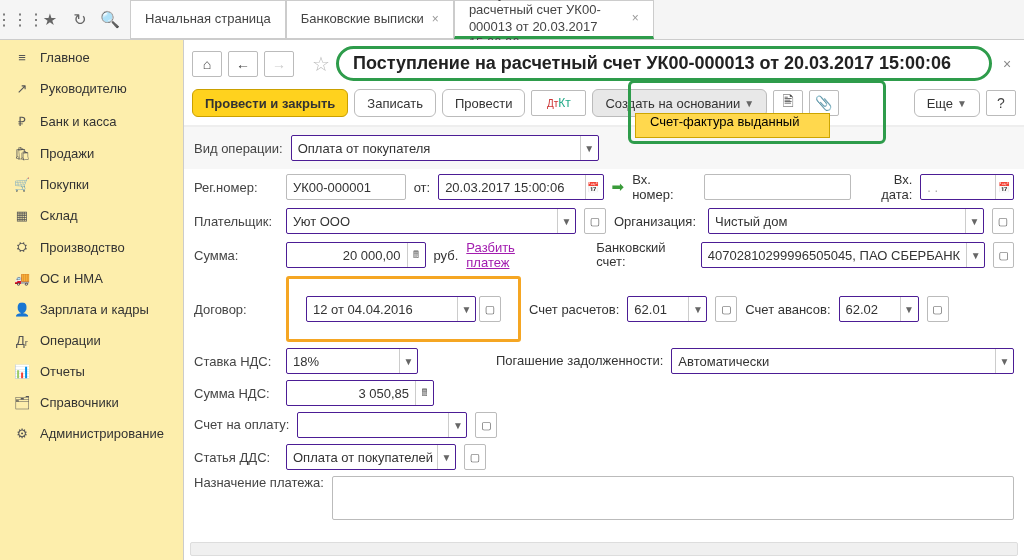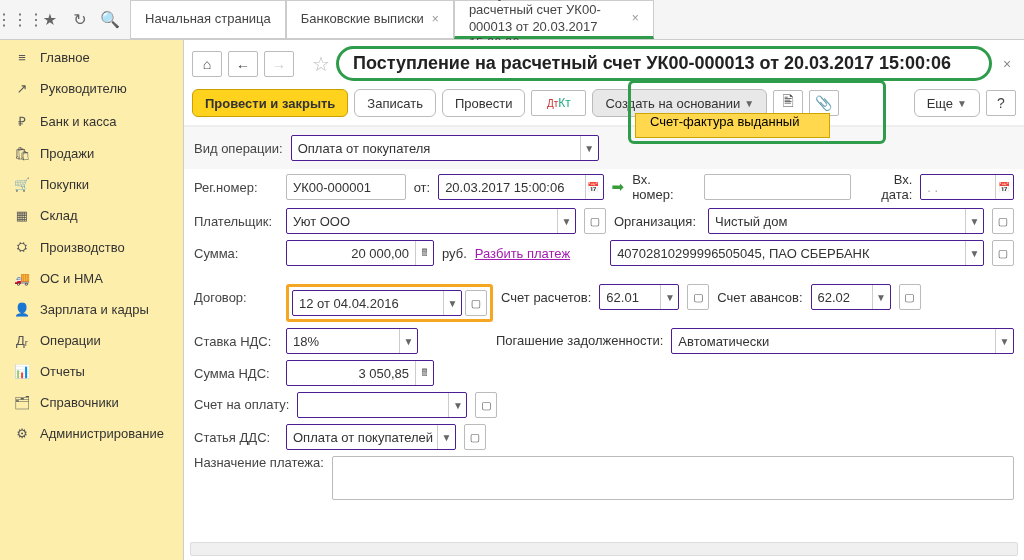--- a/index.html
+++ b/index.html
@@ -27,21 +27,21 @@
 .field-row { display: flex; align-items: center; padding: 3px 10px; gap: 8px; color: #333; }
 .bg { background: #f7f7f7; }
 .lbl { color: #444; min-width: 84px; }
 .input { height: 26px; border: 1px solid #bbb; background: #fff; padding: 0 6px; display: flex; align-items: center; border-radius: 2px; }
 .dd { display: flex; align-items: center; border: 1px solid #4c1d95; background: #fff; border-radius: 2px; height: 26px; }
 .dd .val { padding: 0 6px; flex: 1; white-space: nowrap; overflow: hidden; }
 .dd .ar { width: 18px; text-align: center; border-left: 1px solid #ccc; color: #666; cursor: pointer; font-size: 10px; height: 100%; display: flex; align-items: center; justify-content: center; }
 .open-btn { width: 22px; height: 26px; border: 1px solid #bbb; background: #fff; display: flex; align-items: center; justify-content: center; border-radius: 2px; cursor: pointer; color: #555; font-size: 11px; }
 .num { text-align: right; justify-content: flex-end; }
 .link { color: #a21caf; text-decoration: underline; cursor: pointer; }
-.hl-orange { border: 3px solid #f5a623; border-radius: 3px; padding: 3px; margin-top: 12px; }
+.hl-orange { border: 3px solid #f5a623; border-radius: 3px; padding: 17px; }
 .green-box { position: absolute; border: 3px solid #2e9c4b; border-radius: 6px; pointer-events: none; }
 .dropdown-menu { position: absolute; background: #ffd84d; border: 1px solid #cda500; padding: 0 30px 8px 14px; z-index: 5; white-space: nowrap; cursor: pointer; }
 .scrollbar-h { position: absolute; left: 190px; right: 6px; bottom: 4px; height: 14px; background: #f0f0f0; border: 1px solid #ddd; border-radius: 2px; }
 </style>
 </head>
 <body>
 
 <div class="topbar">
   <div class="topbar-icons">
     <div class="ic">⋮⋮⋮</div>
@@ -201,20 +201,21 @@
 
     <div class="field-row">
       <span class="lbl">Сумма:</span>
       <div class="dd num" style="width:148px">
           <span class="val" style="text-align:right">20 000,00</span>
           <span class="ar">🖩</span>
         </div>
       <span>руб.</span>
       <span class="link">Разбить платеж</span>
       <span style="min-width:24px"></span>
+      <span style="min-width:86px;line-height:1.1">Банковский счет:</span>
       <div class="dd" style="flex:1">
           <span class="val">40702810299996505045, ПАО СБЕРБАНК</span>
           <span class="ar">▼</span>
         </div>
       <div class="open-btn">▢</div>
     </div>
 
     <div class="field-row">
       <span class="lbl">Договор:</span>
       <span class="hl-orange" style="display:inline-flex">

